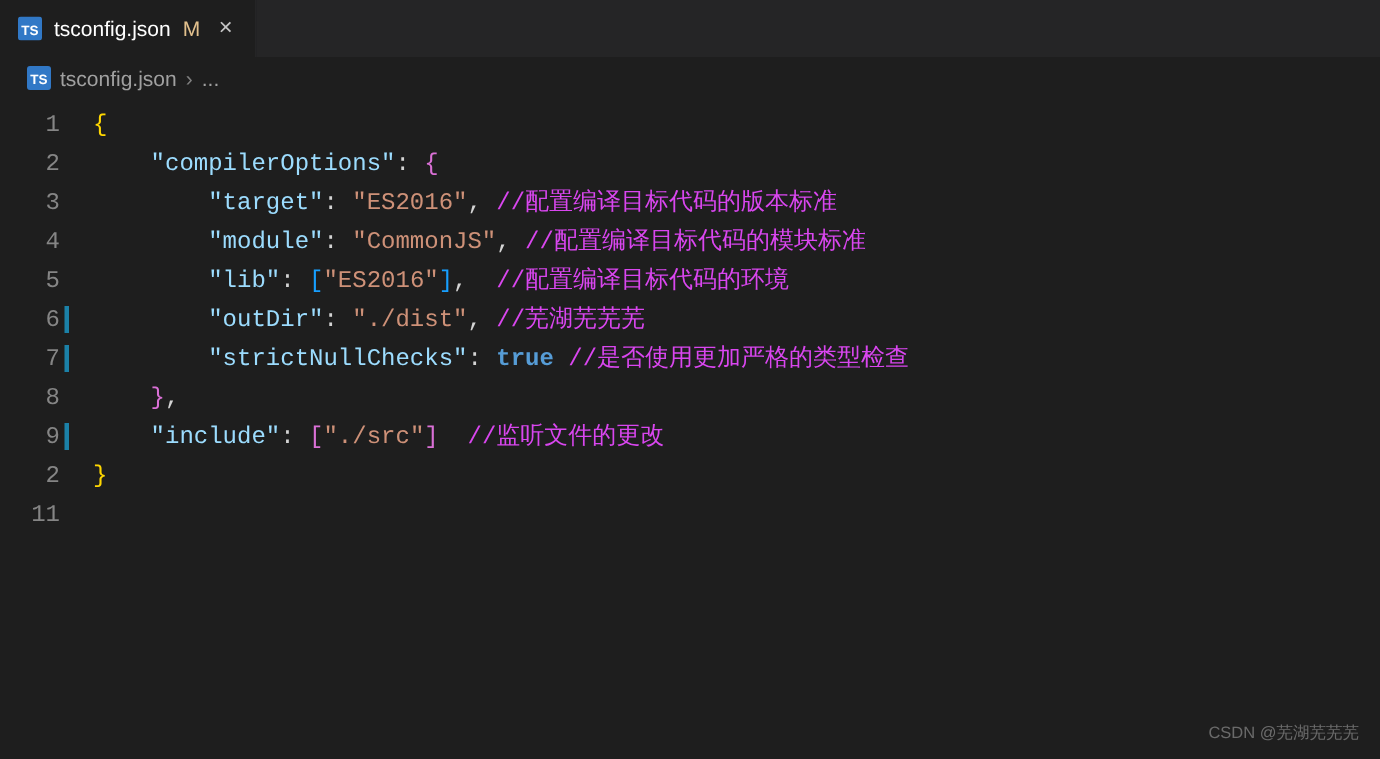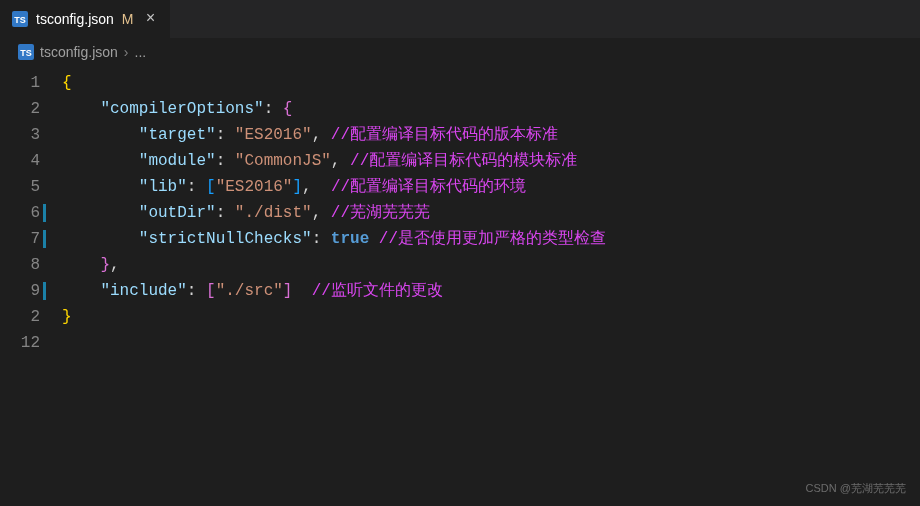--- a/index.html
+++ b/index.html
@@ -155,21 +155,21 @@
     <div class="ln"><span>1</span></div>
     <div class="ln"><span>2</span></div>
     <div class="ln"><span>3</span></div>
     <div class="ln"><span>4</span></div>
     <div class="ln"><span>5</span></div>
     <div class="ln"><span>6</span><span class="mod-marker"></span></div>
     <div class="ln"><span>7</span><span class="mod-marker"></span></div>
     <div class="ln"><span>8</span></div>
     <div class="ln"><span>9</span><span class="mod-marker"></span></div>
     <div class="ln"><span>2</span></div>
-    <div class="ln"><span>12</span></div>
+    <div class="ln"><span>11</span></div>
   </div>
   <div class="code">
     <div class="line"><span class="br">{</span></div>
     <div class="line">    <span class="key">"compilerOptions"</span><span class="pn">: </span><span class="br2">{</span></div>
     <div class="line">        <span class="key">"target"</span><span class="pn">: </span><span class="str">"ES2016"</span><span class="pn">, </span><span class="cm">//配置编译目标代码的版本标准</span></div>
     <div class="line">        <span class="key">"module"</span><span class="pn">: </span><span class="str">"CommonJS"</span><span class="pn">, </span><span class="cm">//配置编译目标代码的模块标准</span></div>
     <div class="line">        <span class="key">"lib"</span><span class="pn">: </span><span class="br3">[</span><span class="str">"ES2016"</span><span class="br3">]</span><span class="pn">,  </span><span class="cm">//配置编译目标代码的环境</span></div>
     <div class="line">        <span class="key">"outDir"</span><span class="pn">: </span><span class="str">"./dist"</span><span class="pn">, </span><span class="cm">//芜湖芜芜芜</span></div>
     <div class="line">        <span class="key">"strictNullChecks"</span><span class="pn">: </span><span class="kw">true</span> <span class="cm">//是否使用更加严格的类型检查</span></div>
     <div class="line">    <span class="br2">}</span><span class="pn">,</span></div>

